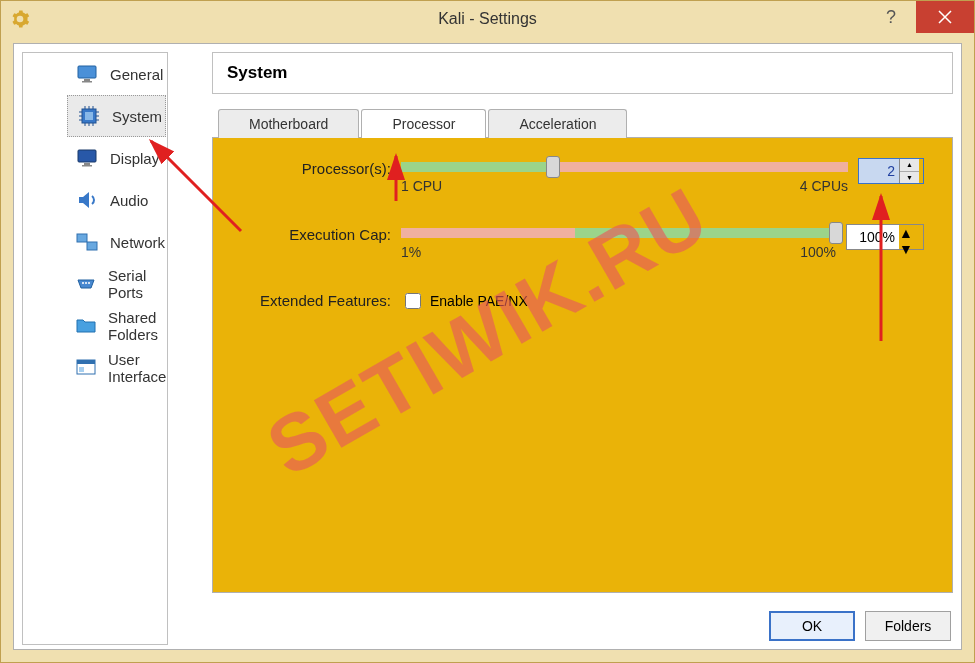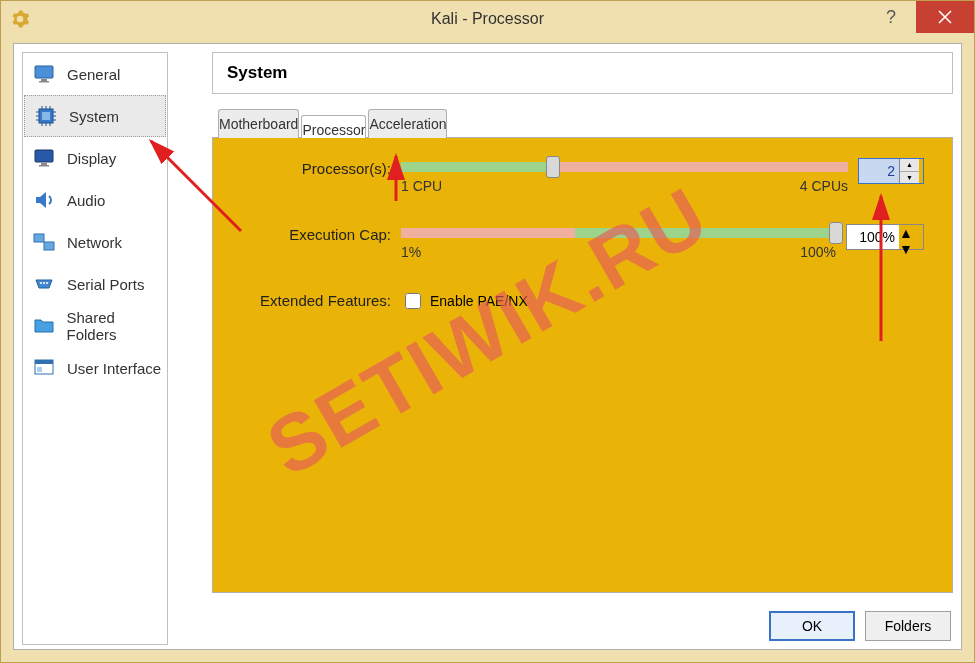--- a/index.html
+++ b/index.html
@@ -61,20 +61,21 @@
     background: #fff;
     border: 1px solid #b0b0b0;
   }
   .sidebar {
     position: absolute;
     left: 8px; top: 8px; bottom: 4px;
     width: 146px;
     border: 1px solid #c0c0c0;
     background: #fff;
     overflow: hidden;
+    padding-left: 43px;
   }
   .sidebar-item {
     height: 42px;
     display: flex;
     align-items: center;
     padding-left: 8px;
     gap: 10px;
     cursor: default;
     font-size: 15px;
     color: #333;
@@ -100,35 +101,35 @@
     background: #fff;
   }
   .tabstrip {
     margin-top: 14px;
     display: flex;
     align-items: flex-end;
     border-bottom: 1px solid #b0b0b0;
     padding-left: 6px;
   }
   .tab {
-    padding: 6px 0;
+    padding: 6px 30px;
     border: 1px solid #b0b0b0;
     border-bottom: none;
     background: #ececec;
     margin-right: 2px;
     margin-bottom: -1px;
     font-size: 14px;
     color: #333;
     border-radius: 3px 3px 0 0;
   }
   .tab.active {
     background: #fff;
     border-bottom: 1px solid #fff;
     position: relative;
-    top: 7px;
+    top: 1px;
   }
   .tab-body {
     border: 1px solid #b0b0b0;
     border-top: none;
     padding: 20px 28px;
     height: 455px;
     background: #eab308;
     position: relative;
   }
   .form-row {
@@ -271,21 +272,21 @@
 <body>
 
 <div class="window">
 
   <div class="titlebar">
     <span class="gear">
       <svg width="20" height="20" viewBox="0 0 24 24">
           <path fill="#d8a830" d="M12 8a4 4 0 1 0 0 8 4 4 0 0 0 0-8zm9 4c0 .6-.05 1.2-.15 1.8l2.1 1.6-2 3.5-2.5-1a8 8 0 0 1-3.1 1.8l-.4 2.6h-4l-.4-2.6a8 8 0 0 1-3.1-1.8l-2.5 1-2-3.5 2.1-1.6A9 9 0 0 1 5 12c0-.6.05-1.2.15-1.8L3.05 8.6l2-3.5 2.5 1A8 8 0 0 1 10.65 4.3l.4-2.6h4l.4 2.6a8 8 0 0 1 3.1 1.8l2.5-1 2 3.5-2.1 1.6c.1.6.15 1.2.15 1.8z"></path>
         </svg>
     </span>
-    <div class="title">Kali - Processor</div>
+    <div class="title">Kali - Settings</div>
     <div class="win-buttons">
       <div class="win-btn">?</div>
       <div class="win-btn win-close">
         <svg width="14" height="14" viewBox="0 0 14 14">
             <path stroke="#fff" stroke-width="1.5" d="M1 1 L13 13 M13 1 L1 13"></path>
           </svg>
       </div>
     </div>
   </div>
 

